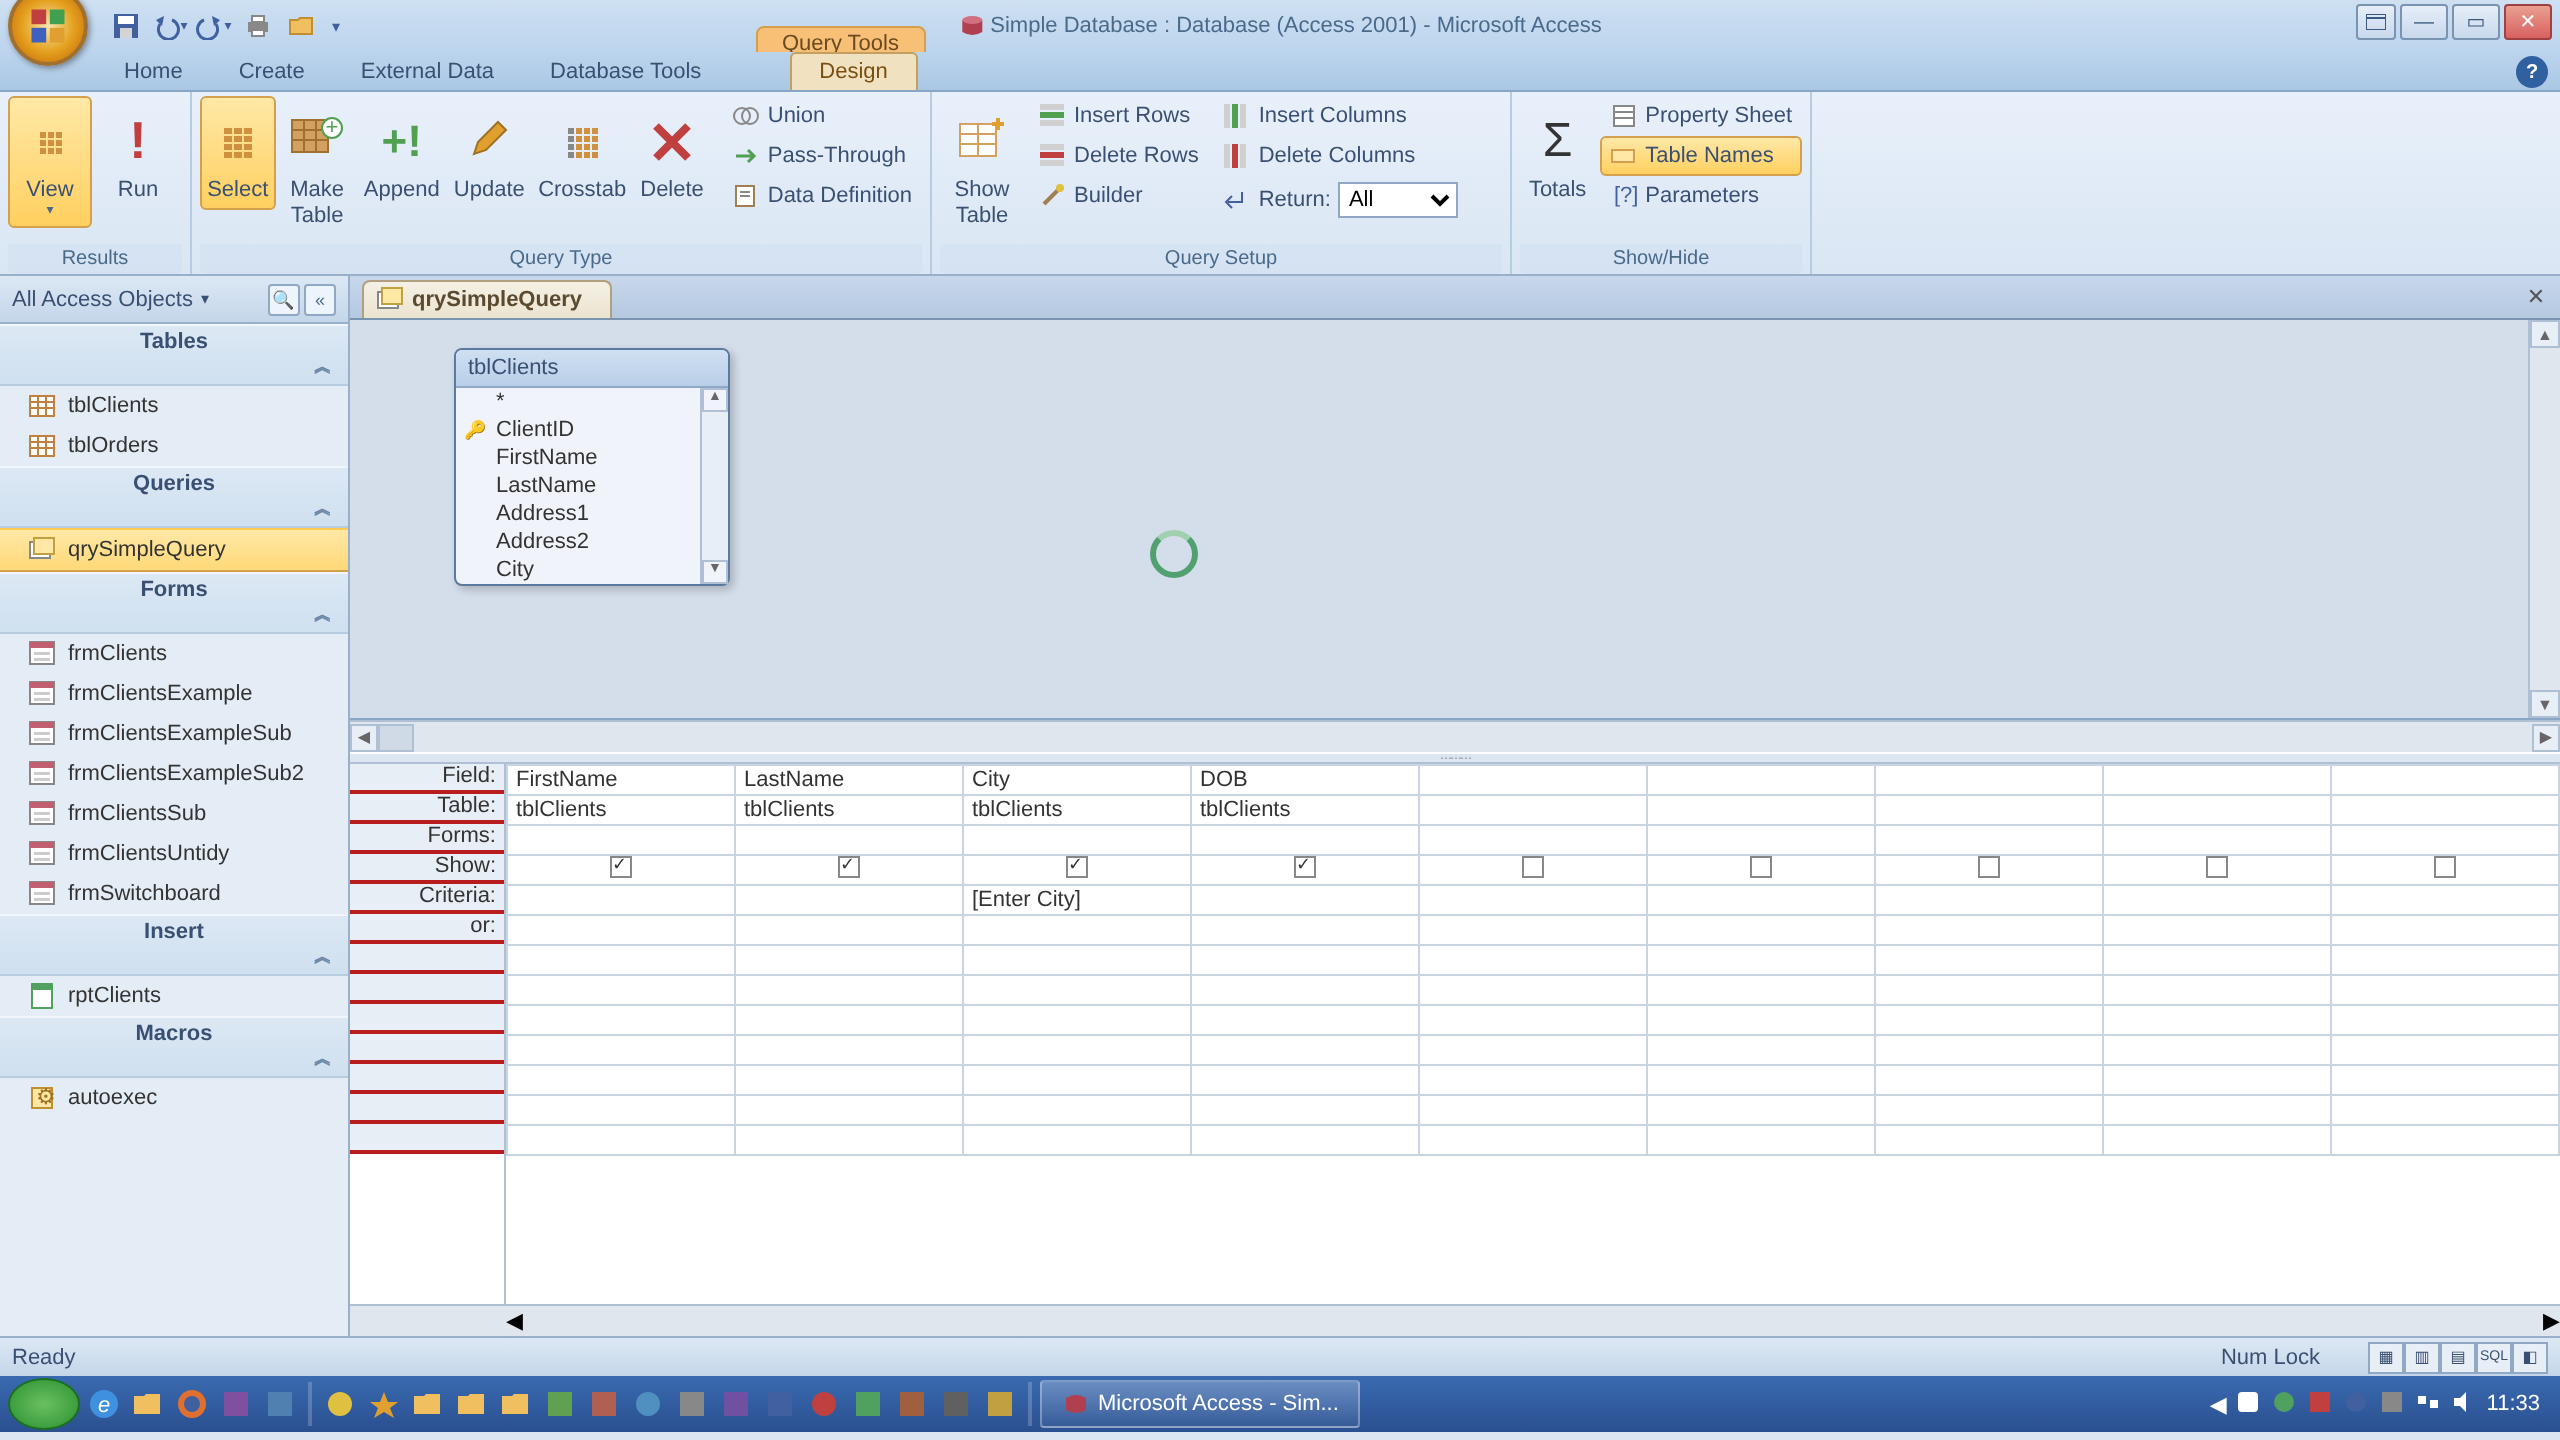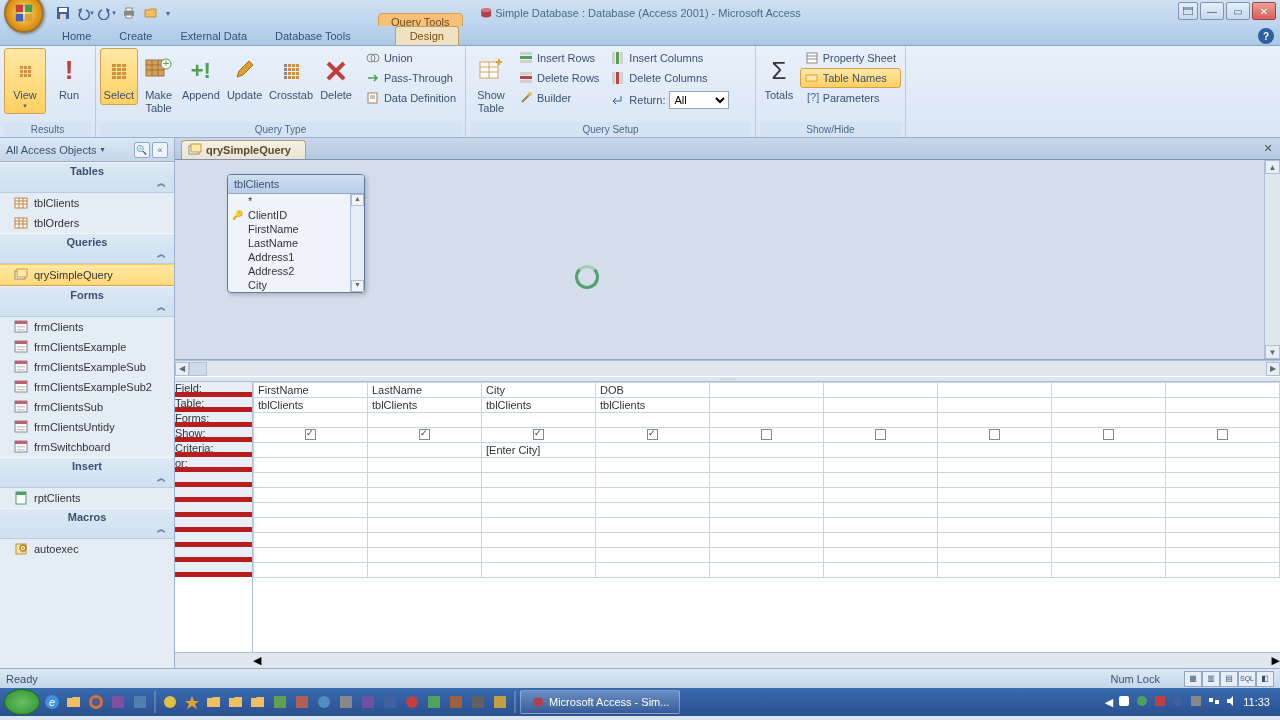--- a/index.html
+++ b/index.html
@@ -74,21 +74,21 @@
 .hsb .a{width:14px;height:14px;border:1px solid #b0c0d4;background:#e8eef6;font-size:8px;display:flex;align-items:center;justify-content:center;color:#666;}
 .hsb .sel{width:18px;height:14px;border:1px solid #b0c0d4;background:#d0dae6;}
 .hsb .t{flex:1;}
 .hsb .ar{margin-left:auto;}
 
 .splitter{height:6px;background:#dce6f2;border-top:1px solid #fff;border-bottom:1px solid #b0c0d4;position:relative;}
 .splitter:after{content:"⋯⋯⋯";position:absolute;left:50%;transform:translateX(-50%);color:#888;font-size:6px;letter-spacing:-1px;top:-2px;}
 
 .grid-pane { flex:1; background:#fff; display:flex; overflow:hidden;}
 .row-headers{width:78px;border-right:1px solid #b0c0d4;}
-.rh{height:15px;border-bottom:5px solid #b91c1c;text-align:left;padding-right:4px;color:#333;background:#e8eef6;}
+.rh{height:15px;border-bottom:2px solid #b91c1c;text-align:right;padding-right:4px;color:#333;background:#e8eef6;}
 .grid-body{flex:1;position:relative;}
 .data-table{border-collapse:collapse;width:100%;}
 .data-table td{border:1px solid #c8d4e2;height:15px;padding:0 4px;min-width:114px;color:#333;vertical-align:middle;}
 .data-table td.first-col{min-width:112px;}
 .chk{width:11px;height:11px;border:1px solid #888;display:inline-block;position:relative;margin:0 auto;background:#fff;}
 .chk.on:after{content:"✓";position:absolute;left:0;top:-2px;font-size:9px;color:#333;}
 .grid-hsb{height:16px;background:#e0e6ee;border-top:1px solid #b0c0d4;display:flex;align-items:center;}
 
 
 .statusbar { height: 20px; background: linear-gradient(#dce8f4,#c4d6ea); border-top: 1px solid #9ab0ca; display:flex;align-items:center;padding:0 6px;color:#3a5072;}

